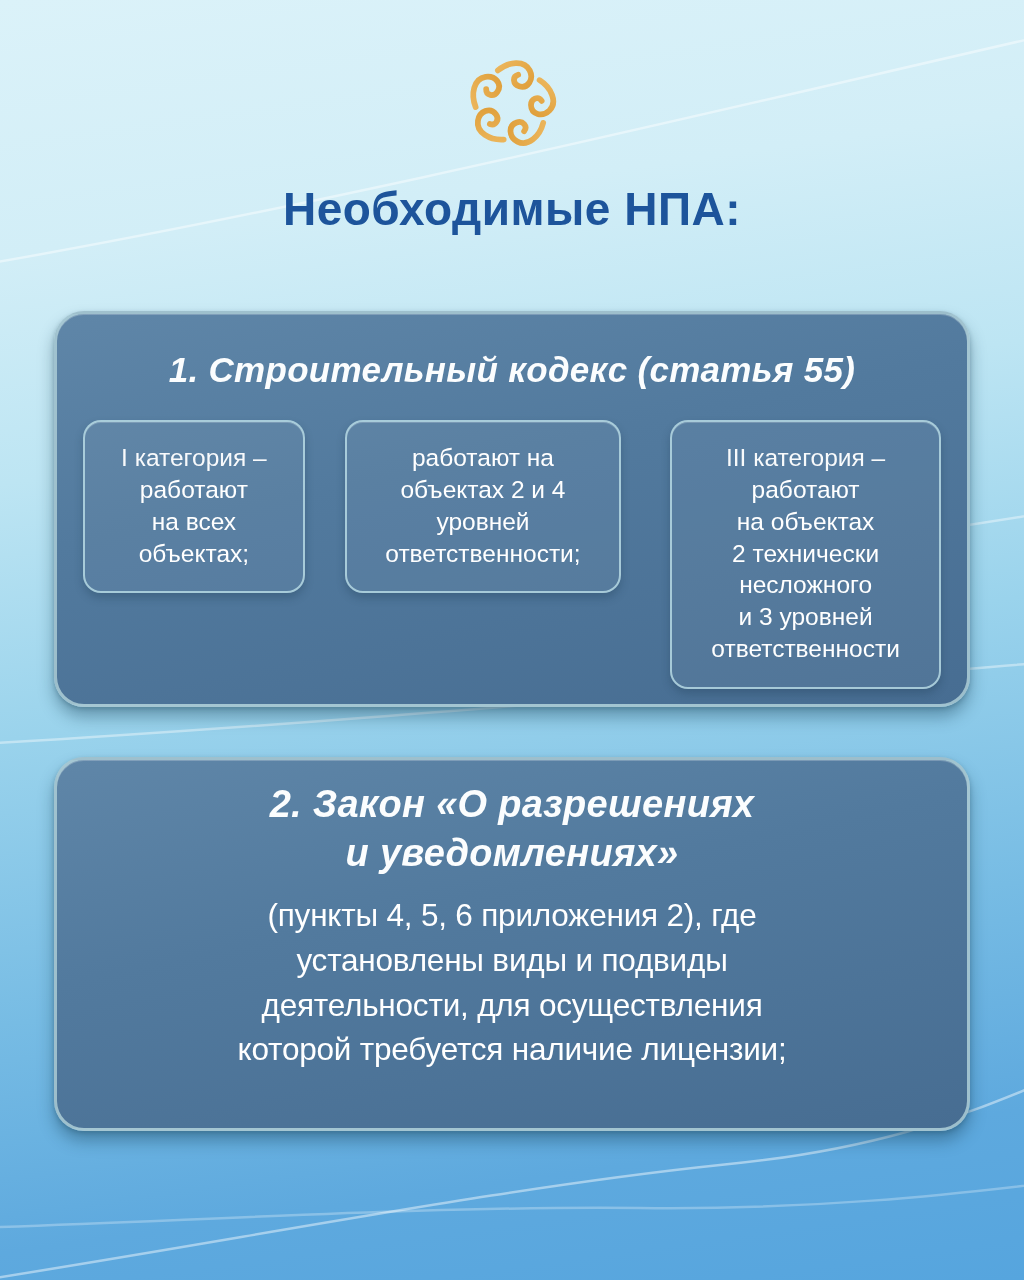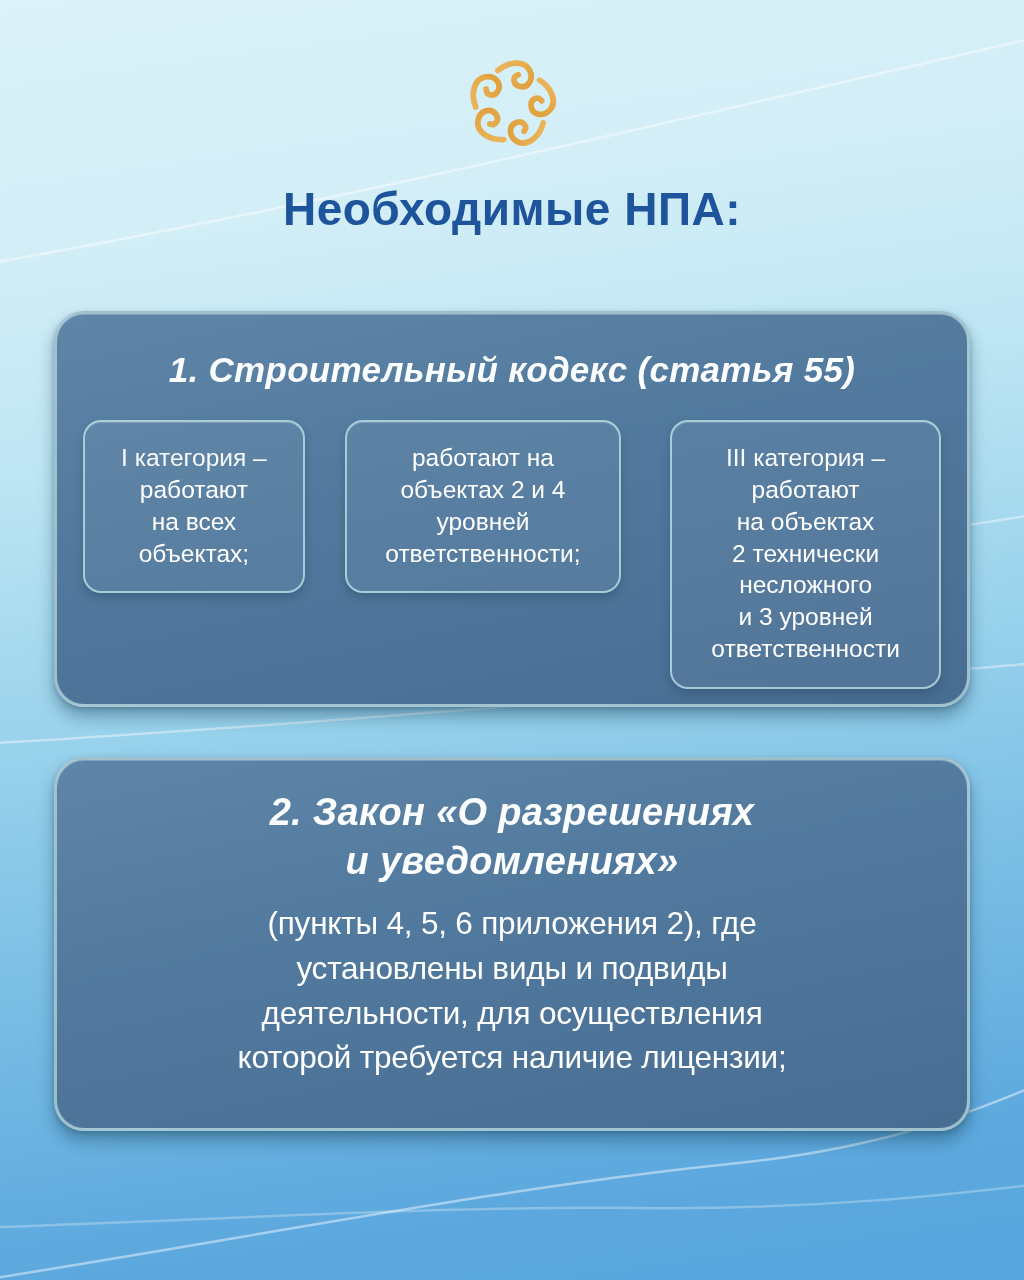--- a/index.html
+++ b/index.html
@@ -44,21 +44,21 @@
   .card-2 { top: 757px; height: 374px; }
 
   .card-heading {
     margin-top: 36px; padding: 0 20px;
     text-align: center;
     font-size: 35px; font-style: italic; font-weight: 700;
     letter-spacing: 0.3px;
     color: #fbfdfe;
     white-space: pre-line;
   }
-  .card-2 .card-heading { margin-top: 28px; font-size: 38px; line-height: 1.28; }
+  .card-2 .card-heading { margin-top: 20px; font-size: 38px; line-height: 1.28; }
 
   .items-row {
     display: flex; justify-content: center; align-items: flex-start;
     gap: 40px; margin-top: 30px; padding: 0 26px;
   }
   .sub-card {
     box-sizing: border-box;
     border-radius: 18px;
     border: 2px solid rgba(187, 222, 231, 0.8);
     background: rgba(255, 255, 255, 0.05);

